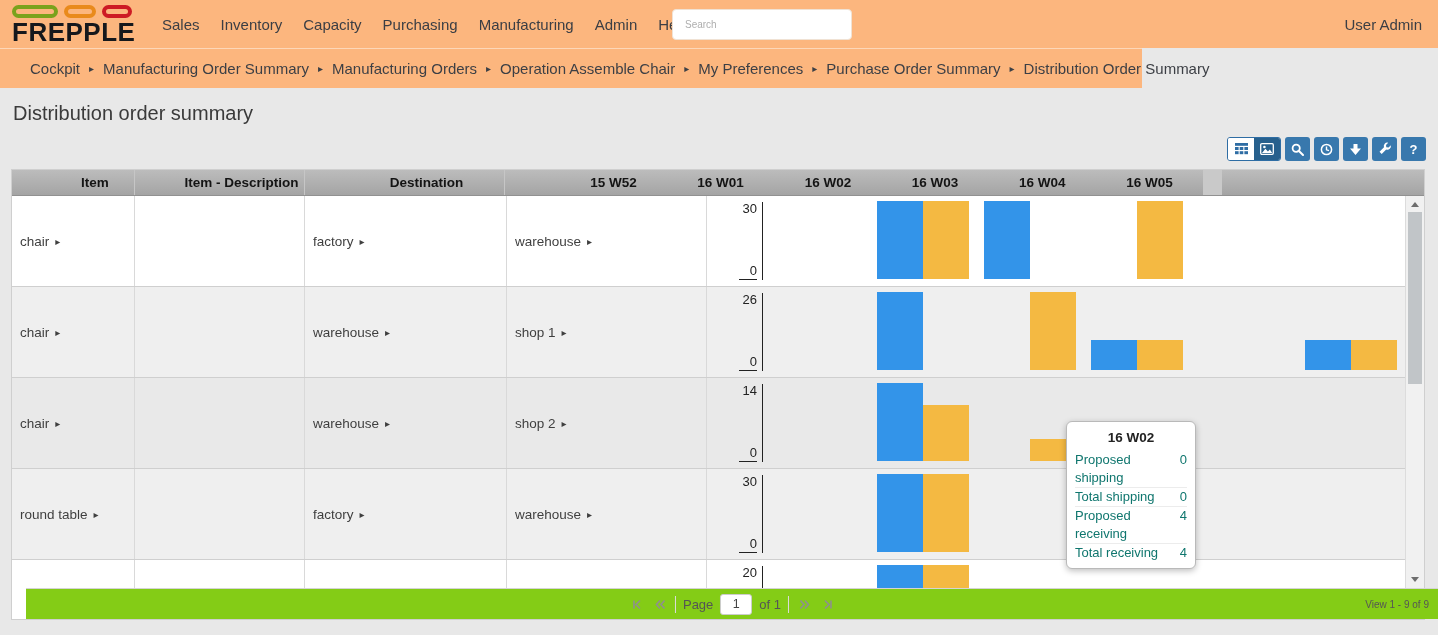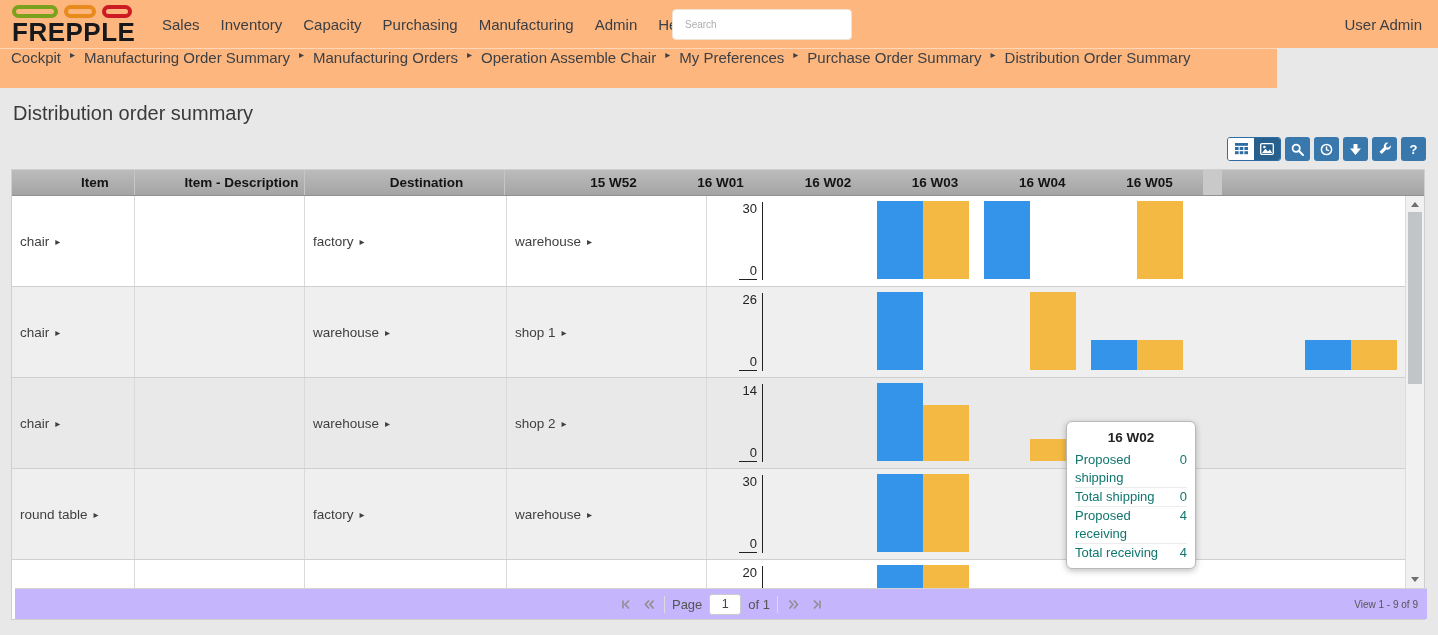--- a/index.html
+++ b/index.html
@@ -16,21 +16,21 @@
   .pill.green  { width:46px; border:4px solid #7aa21c; }
   .pill.orange { width:32px; border:4px solid #e98a1c; }
   .pill.red    { width:30px; border:4px solid #cd1b24; }
   .logo-text { font-size:26px; font-weight:800; letter-spacing:.5px; color:#16181c; line-height:1; margin-top:1px; }
   .nav-menu { position:absolute; left:162px; top:0; height:48px; display:flex; align-items:center; gap:21px; }
   .nav-item { font-size:15px; color:#3b3e44; cursor:pointer; white-space:nowrap; }
   .search-input { position:absolute; left:672px; top:9px; width:180px; height:31px; border:1px solid #f0e2d4; border-radius:4px; background:#fff; padding:0 12px; font-size:10px; color:#444; font-family:"Liberation Sans", sans-serif; outline:none; }
   .search-input::placeholder { color:#aeaeae; }
   .navbar-user { position:absolute; right:16px; top:0; height:48px; display:flex; align-items:center; font-size:15px; color:#3b3e44; cursor:pointer; }
   
-  .breadcrumb { position:absolute; left:0; top:48px; width:1277px; height:40px; background:#fcb67e; border-top:1px solid rgba(255,255,255,.45); display:flex; padding-left:11px; }
+  .breadcrumb { position:absolute; left:0; top:48px; width:1142px; height:40px; background:#fcb67e; border-top:1px solid rgba(255,255,255,.45); display:flex; align-items:center; padding-left:30px; }
   .crumb { font-size:15px; color:#3c3f45; cursor:pointer; white-space:nowrap; }
   .crumb-sep { font-size:10px; color:#3c3f45; margin:0 9px; }
   
   .page-title { position:absolute; left:13px; top:102px; font-size:20px; color:#3a3a3a; }
   .toolbar { position:absolute; top:137px; right:12px; height:24px; display:flex; gap:4px; align-items:center; }
   .tb-group { display:flex; border:1px solid #2e6da4; border-radius:3px; overflow:hidden; }
   .tb-btn { width:25px; height:24px; background:#3878ad; border-radius:3px; display:flex; align-items:center; justify-content:center; cursor:pointer; }
   .tb-group .tb-btn { border-radius:0; width:26px; height:22px; }
   .tb-btn.light { background:#fff; }
   .tb-btn.active { background:#27608d; }
@@ -56,21 +56,21 @@
   .bar { position:absolute; bottom:7px; width:46px; cursor:pointer; }
   .bar.ship { background:#3394e9; }
   .bar.recv { background:#f4b942; }
   
   .scrollbar { position:absolute; right:0; top:26px; width:19px; height:392px; background:#f1f1f1; border-left:1px solid #dcdcdc; cursor:pointer; }
   .sb-up, .sb-down { position:absolute; left:5px; width:0; height:0; border-left:4px solid transparent; border-right:4px solid transparent; }
   .sb-up { top:6px; border-bottom:5px solid #6e6e6e; }
   .sb-down { bottom:6px; border-top:5px solid #6e6e6e; }
   .sb-thumb { position:absolute; left:2px; top:16px; width:14px; height:172px; background:#c1c5c8; cursor:pointer; }
   
-  .g-pager { position:absolute; left:3px; top:418px; width:1412px; height:31px; background:#c4b5fd; border-top:1px solid #d4d4d4; }
+  .g-pager { position:absolute; left:14px; top:418px; width:1412px; height:31px; background:#84cc16; border-top:1px solid #d4d4d4; }
   .pager-center { position:absolute; left:50%; top:0; height:30px; transform:translateX(-50%); display:flex; align-items:center; gap:7px; font-size:13px; color:#555; }
   .pg-btn { display:flex; align-items:center; justify-content:center; width:16px; height:16px; cursor:pointer; }
   .pager-sep { width:1px; height:17px; background:#ddd; }
   .page-input { width:32px; height:21px; border:1px solid #ccc; border-radius:3px; text-align:center; font-size:12.5px; color:#444; font-family:"Liberation Sans", sans-serif; outline:none; }
   .view-status { position:absolute; right:9px; top:0; height:30px; display:flex; align-items:center; font-size:10px; color:#555; }
   
   .tooltip { position:absolute; left:1066px; top:421px; width:130px; background:#fff; border:1px solid #b9b9b9; border-radius:6px; box-shadow:0 2px 6px rgba(0,0,0,.25); padding:5px 8px 6px; z-index:5; }
   .tt-title { text-align:center; font-size:13.5px; font-weight:bold; color:#222; padding:3px 0 6px; }
   .tt-row { display:flex; justify-content:space-between; font-size:13px; color:#0f766e; line-height:18px; border-bottom:1px solid #ececec; }
   .tt-row:last-child { border-bottom:none; }

